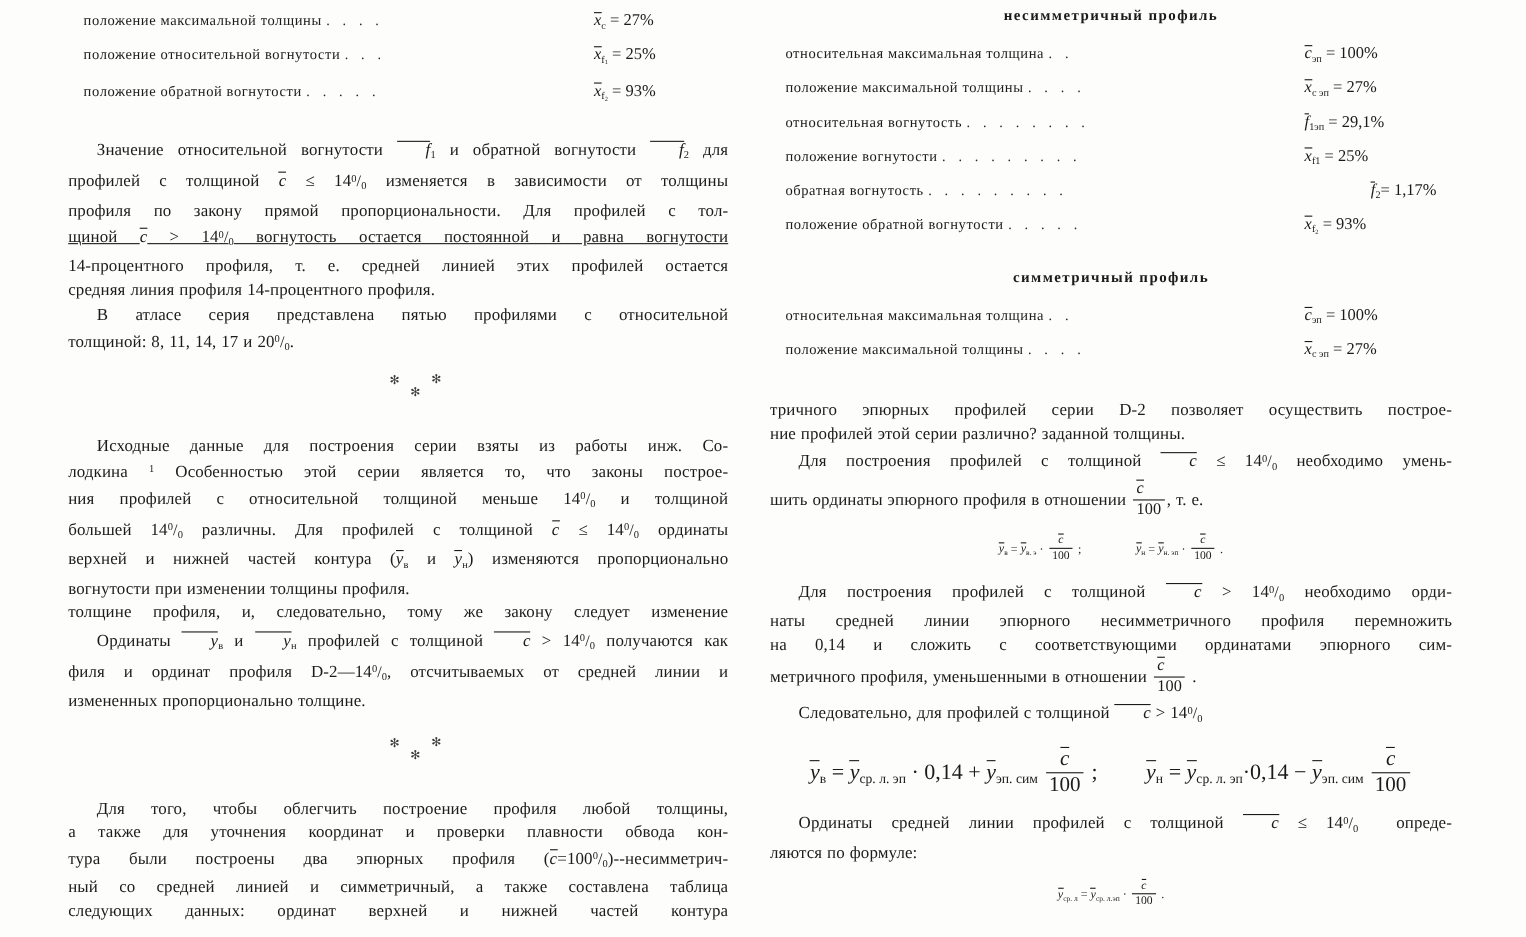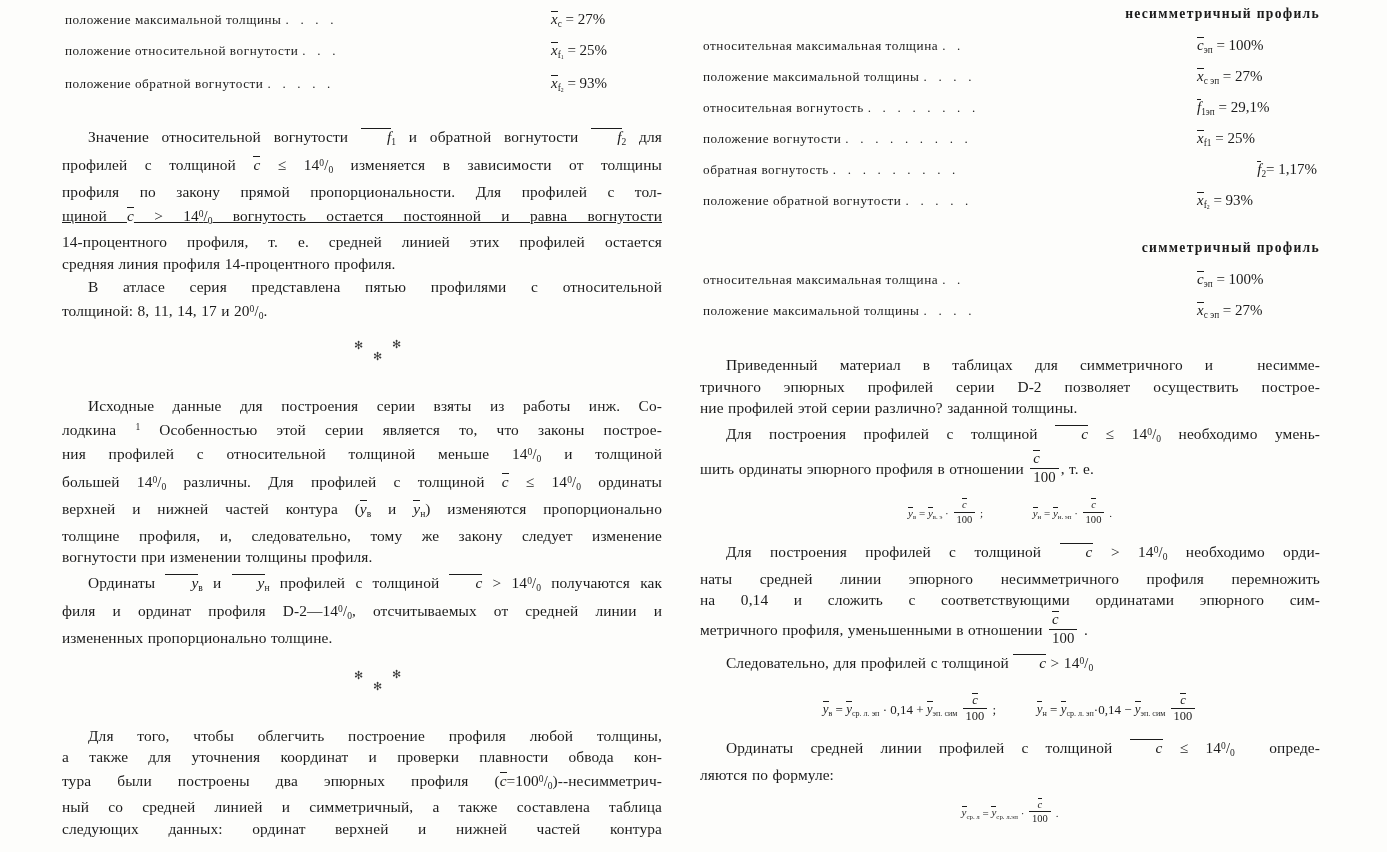--- a/index.html
+++ b/index.html
@@ -36,21 +36,21 @@
     word-spacing: 0.5px;
   }
   .para .ln { display:block; white-space: pre-wrap; }
   .para .ln.j {
     text-align: justify;
     text-align-last: justify;
   }
   .para .ln.last { text-align-last: left; }
 
   
-  .spec-list { margin: 3px; padding: 0; }
+  .spec-list { margin: 14px; padding: 0; }
   .spec-row {
     display: flex;
     align-items: baseline;
     font-size: 13.2px;
     line-height: 26px;
     white-space: nowrap;
   }
   .spec-label {
     letter-spacing: 0.55px;
   }
@@ -66,21 +66,21 @@
   .spec-val {
     font-family: "Liberation Serif", serif;
     font-size: 15px;
     font-style: italic;
     text-align: left;
     flex: 0 0 auto;
   }
   .spec-val .num { font-style: normal; }
 
   .sect-head {
-    text-align: right;
+    text-align: center;
     font-weight: bold;
     font-size: 13.6px;
     letter-spacing: 1.3px;
     margin: 0 0 10px 0;
   }
   .ovl {
     display: inline-block;
     border-top: 1.4px solid #1b1b1b;
     padding-top: 0px;
     line-height: 1.05;
@@ -183,22 +183,22 @@
       <span class="s2">✻</span>
       <span class="s3">✻</span>
     </div>
 
     <div class="para" style="margin-top:24px;">
       <span class="ln j">Исходные данные для построения серии взяты из работы инж. Со-</span>
       <span class="ln j" style="text-indent:0;">лодкина <sup style="vertical-align:0.5em;">1</sup> Особенностью этой серии является то, что законы построе-</span>
       <span class="ln j" style="text-indent:0;">ния профилей с относительной толщиной меньше 14<sup>0</sup><span class="pct">/</span><sub>0</sub> и толщиной</span>
       <span class="ln j" style="text-indent:0;">большей 14<sup>0</sup><span class="pct">/</span><sub>0</sub> различны. Для профилей с толщиной <span class="ovl">c</span> ≤ 14<sup>0</sup><span class="pct">/</span><sub>0</sub> ординаты</span>
       <span class="ln j" style="text-indent:0;">верхней и нижней частей контура (<span class="ovl">y</span><sub>в</sub> и <span class="ovl">y</span><sub>н</sub>) изменяются пропорционально</span>
+      <span class="ln last" style="text-indent:0;">вогнутости при изменении толщины профиля.</span>
       <span class="ln j" style="text-indent:0;">толщине профиля, и, следовательно, тому же закону следует изменение</span>
-      <span class="ln last" style="text-indent:0;">вогнутости при изменении толщины профиля.</span>
     </div>
 
     <div class="para">
       <span class="ln j">Ординаты <span class="ovl">y</span><sub>в</sub> и <span class="ovl">y</span><sub>н</sub> профилей с толщиной <span class="ovl">c</span> &gt; 14<sup>0</sup><span class="pct">/</span><sub>0</sub> получаются как</span>
       <span class="ln j" style="text-indent:0;">филя и ординат профиля D-2—14<sup>0</sup><span class="pct">/</span><sub>0</sub>, отсчитываемых от средней линии и</span>
       <span class="ln last" style="text-indent:0;">измененных пропорционально толщине.</span>
     </div>
 
     <div class="stars" style="margin-top:18px;">
       <span class="s1">✻</span>
@@ -279,21 +279,20 @@
       <div class="spec-row">
         <span class="spec-label">положение максимальной толщины</span>
         <span class="spec-dots">. . . .</span>
         <span class="spec-val" style="width:120px;">
           <span class="ovl">x</span><sub>c</sub><sub>&nbsp;эп</sub> <span class="num">= 27%</span>
         </span>
       </div>
     </div>
 
     <div class="para" style="margin-top:26px;">
-      <span class="ln j">Приведенный материал в таблицах для симметричного и&nbsp; несимме-</span>
       <span class="ln j" style="text-indent:0;">тричного эпюрных профилей серии D-2 позволяет осуществить построе-</span>
       <span class="ln last" style="text-indent:0;">ние профилей этой серии различно? заданной толщины.</span>
     </div>
 
     <div class="para">
       <span class="ln j">Для построения профилей с толщиной <span class="ovl">c</span> ≤ 14<sup>0</sup><span class="pct">/</span><sub>0</sub> необходимо умень-</span>
       <span class="ln last" style="text-indent:0; line-height:36px;">шить ординаты эпюрного профиля в отношении <span class="frac"><span class="nm"><span class="ovl">c</span></span><span class="dn">100</span></span>, т. е.</span>
     </div>
 
     <div class="formula">
@@ -306,21 +305,21 @@
       <span class="ln j">Для построения профилей с толщиной <span class="ovl">c</span> &gt; 14<sup>0</sup><span class="pct">/</span><sub>0</sub> необходимо орди-</span>
       <span class="ln j" style="text-indent:0;">наты средней линии эпюрного несимметричного профиля перемножить</span>
       <span class="ln j" style="text-indent:0;">на 0,14 и сложить с соответствующими ординатами эпюрного сим-</span>
       <span class="ln last" style="text-indent:0; line-height:36px;">метричного профиля, уменьшенными в отношении <span class="frac"><span class="nm"><span class="ovl">c</span></span><span class="dn">100</span></span> .</span>
     </div>
 
     <div class="para" style="">
       <span class="ln last">Следовательно, для профилей с толщиной <span class="ovl">c</span> &gt; 14<sup>0</sup><span class="pct">/</span><sub>0</sub></span>
     </div>
 
-    <div class="formula" style="font-size:13px; margin-top:14px;">
+    <div class="formula" style="font-size:20px; margin-top:14px;">
       <span class="ovl">y</span><sub>в</sub> = <span class="ovl">y</span><sub>ср. л. эп</sub> · 0,14 + <span class="ovl">y</span><sub>эп. сим</sub> <span class="frac"><span class="nm"><span class="ovl">c</span></span><span class="dn">100</span></span> ;
       <span class="gap" style="width:34px;"></span>
       <span class="ovl">y</span><sub>н</sub> = <span class="ovl">y</span><sub>ср. л. эп</sub>·0,14 − <span class="ovl">y</span><sub>эп. сим</sub> <span class="frac"><span class="nm"><span class="ovl">c</span></span><span class="dn">100</span></span>
     </div>
 
     <div class="para" style="margin-top:12px;">
       <span class="ln j">Ординаты средней линии профилей с толщиной <span class="ovl">c</span> ≤ 14<sup>0</sup><span class="pct">/</span><sub>0</sub>&nbsp; опреде-</span>
       <span class="ln last" style="text-indent:0;">ляются по формуле:</span>
     </div>
 

